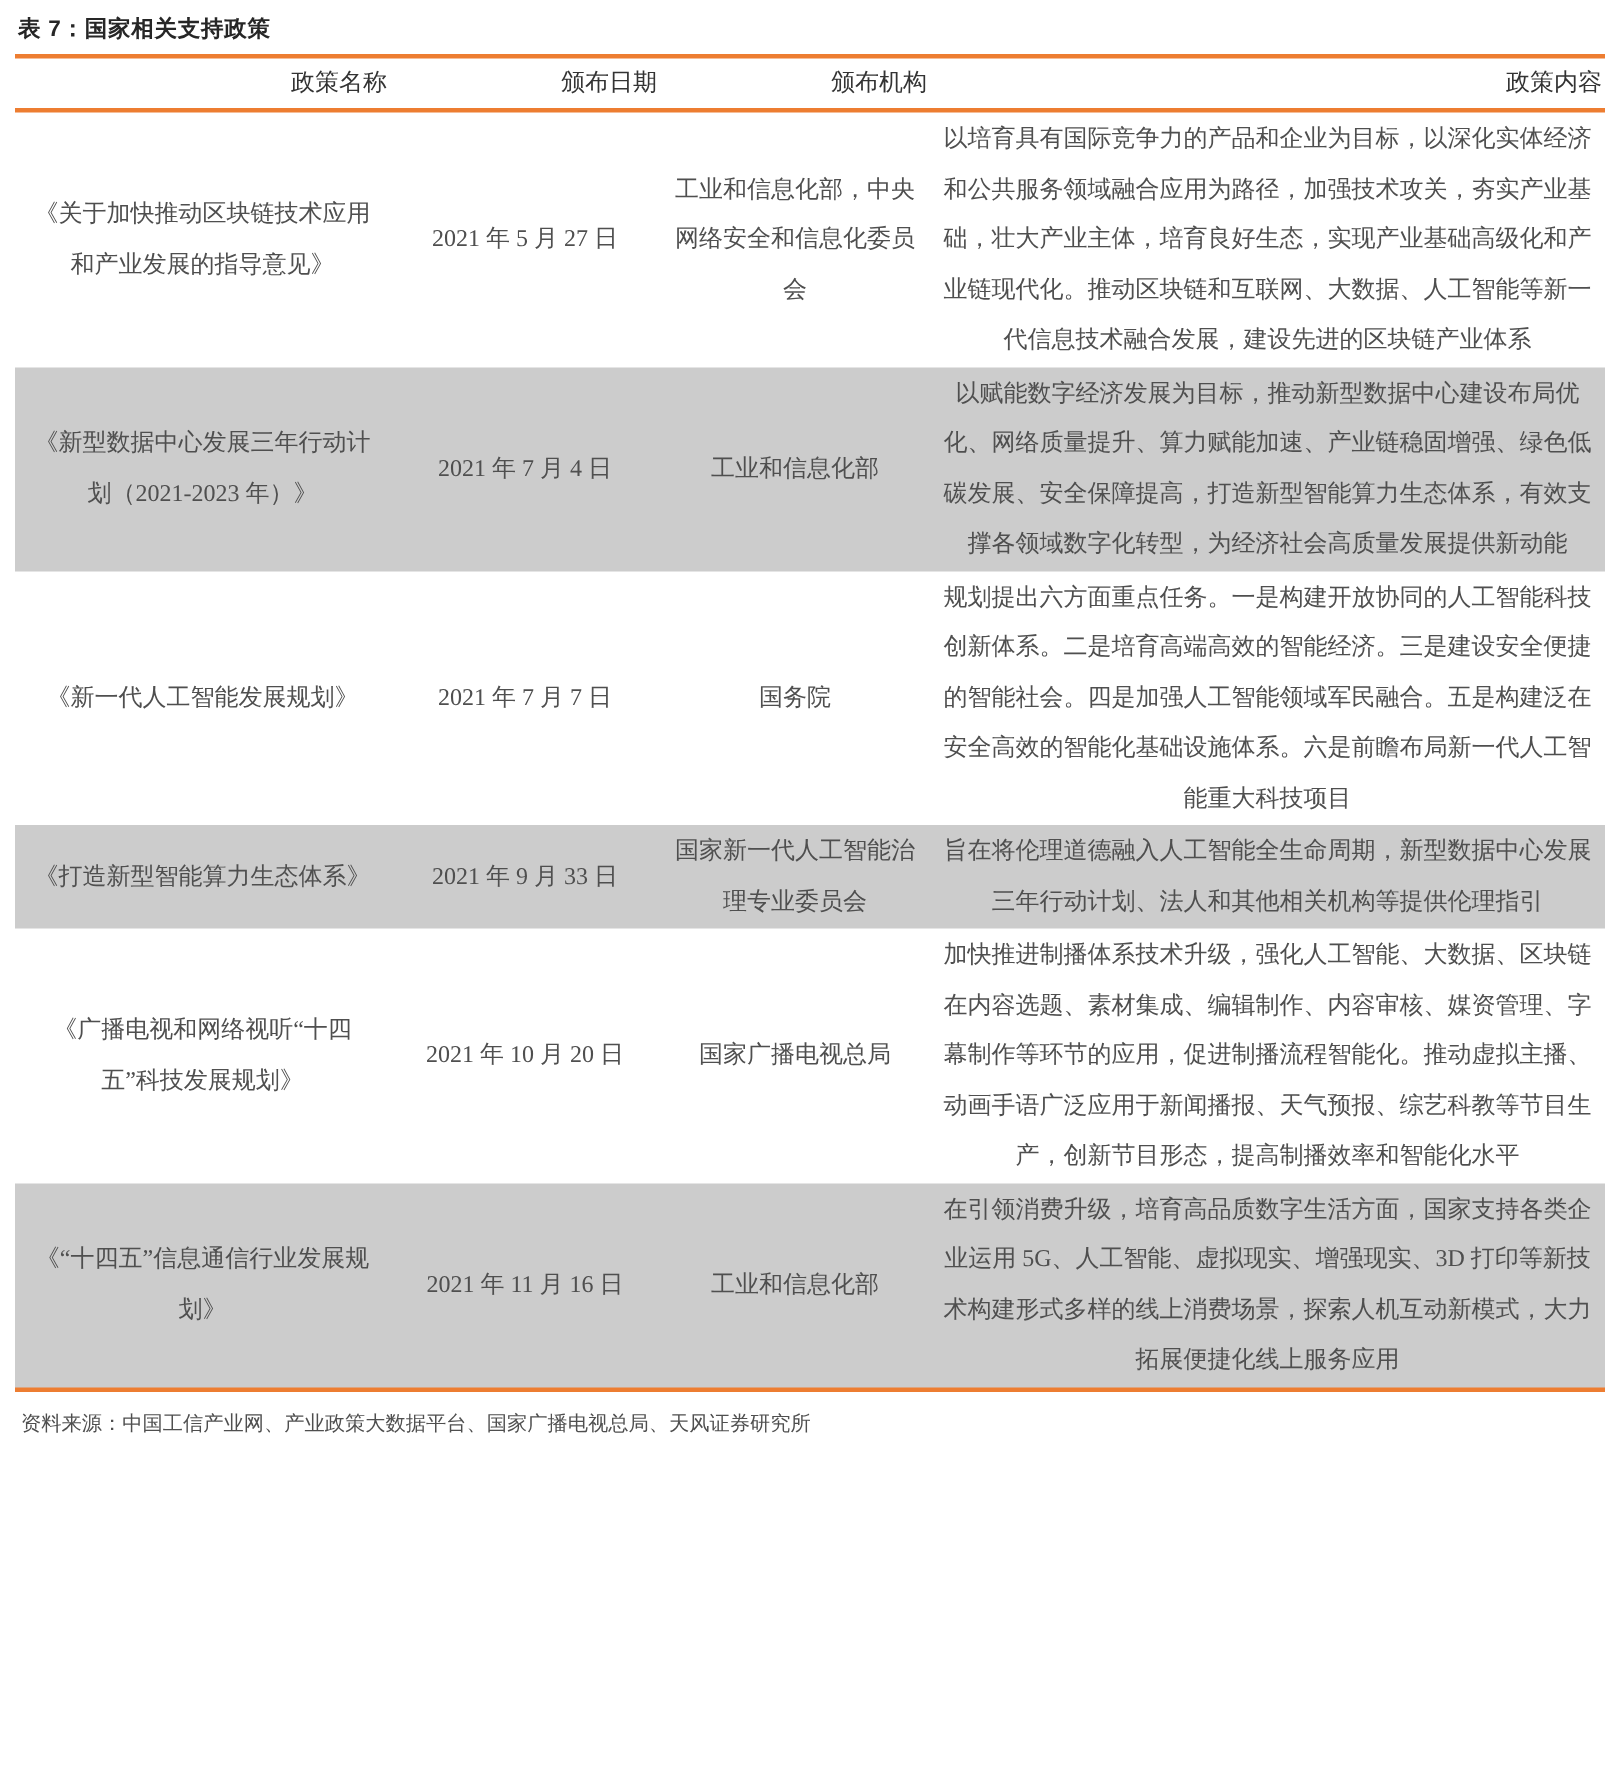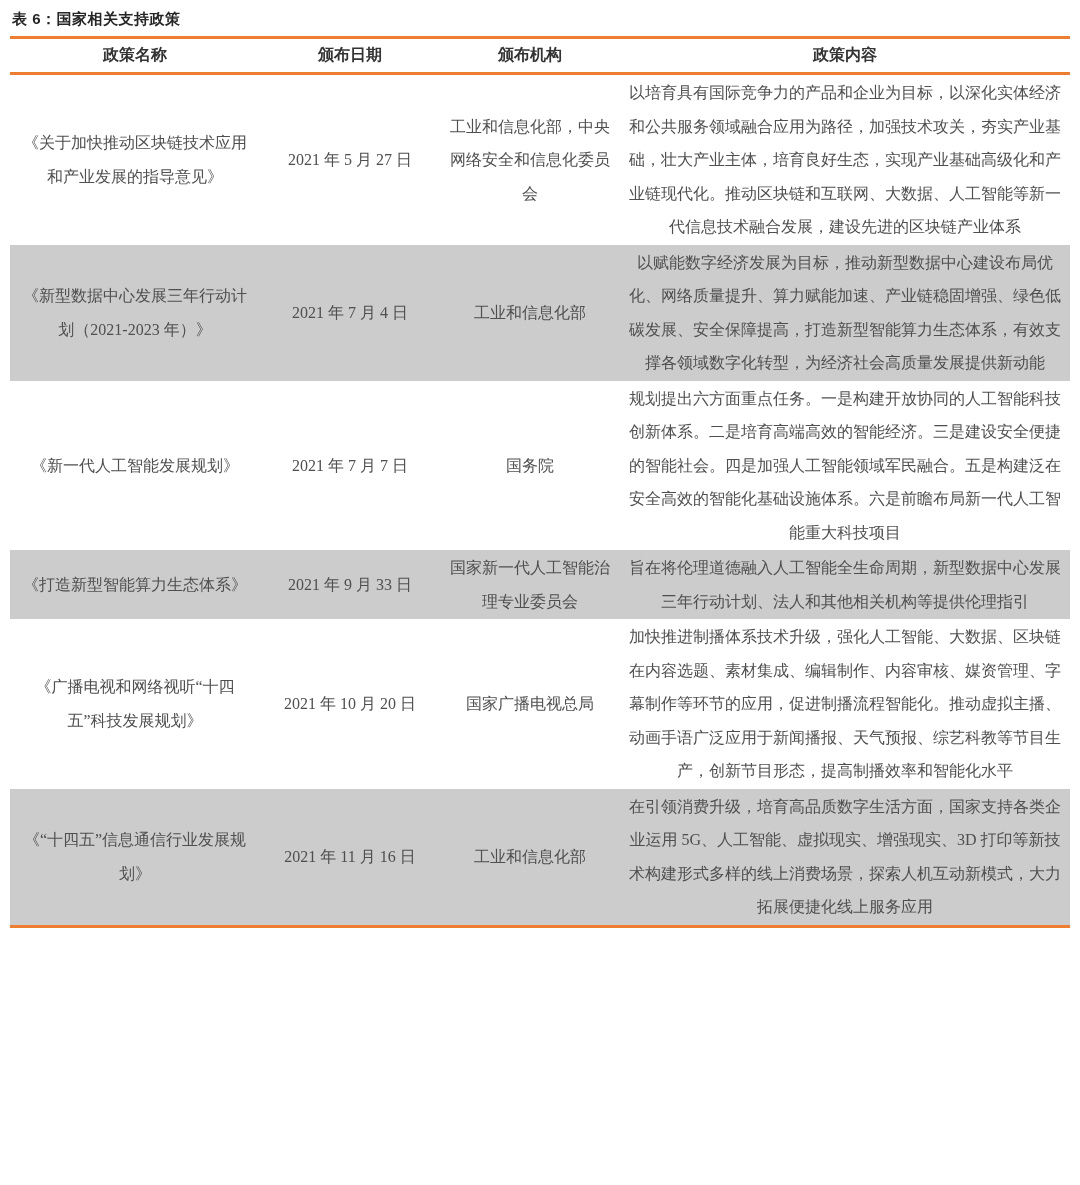--- a/index.html
+++ b/index.html
@@ -33,23 +33,23 @@
     border-collapse:collapse;
     border-top:3px solid var(--accent);
     border-bottom:3px solid var(--accent);
   }
   col.c-name{width:250px;}
   col.c-date{width:180px;}
   col.c-agency{width:180px;}
   col.c-content{width:450px;}
   th{
     font-size:16px;
-    font-weight:bold;
+    font-weight:normal;
     color:var(--head-text);
-    text-align:center;
+    text-align:right;
     padding:6px 2px;
     border-bottom:3px solid var(--accent);
   }
   td{
     font-size:16px;
     color:var(--body-text);
     line-height:33.5px;
     text-align:center;
     vertical-align:middle;
     padding:1px 9px;
@@ -61,21 +61,21 @@
     font-size:13.5px;
     color:var(--body-text);
     padding:12px 0 0 4px;
   }
 </style>
 </head>
 <body>
 
 <div class="page">
 
-  <div class="table-title">表 6：国家相关支持政策</div>
+  <div class="table-title">表 7：国家相关支持政策</div>
 
   <table class="policy-table">
     <colgroup>
       <col class="c-name">
         <col class="c-date">
         <col class="c-agency">
         <col class="c-content">
     </colgroup>
     <thead>
       <tr>
@@ -118,14 +118,15 @@
       </tr>
       <tr class="alt">
         <td>《“十四五”信息通信行业发展规划》</td>
         <td>2021 年 11 月 16 日</td>
         <td>工业和信息化部</td>
         <td>在引领消费升级，培育高品质数字生活方面，国家支持各类企业运用 5G、人工智能、虚拟现实、增强现实、3D 打印等新技术构建形式多样的线上消费场景，探索人机互动新模式，大力拓展便捷化线上服务应用</td>
       </tr>
     </tbody>
   </table>
 
+  <div class="source-note">资料来源：中国工信产业网、产业政策大数据平台、国家广播电视总局、天风证券研究所</div>
 
 </div>
 
 </body></html>

